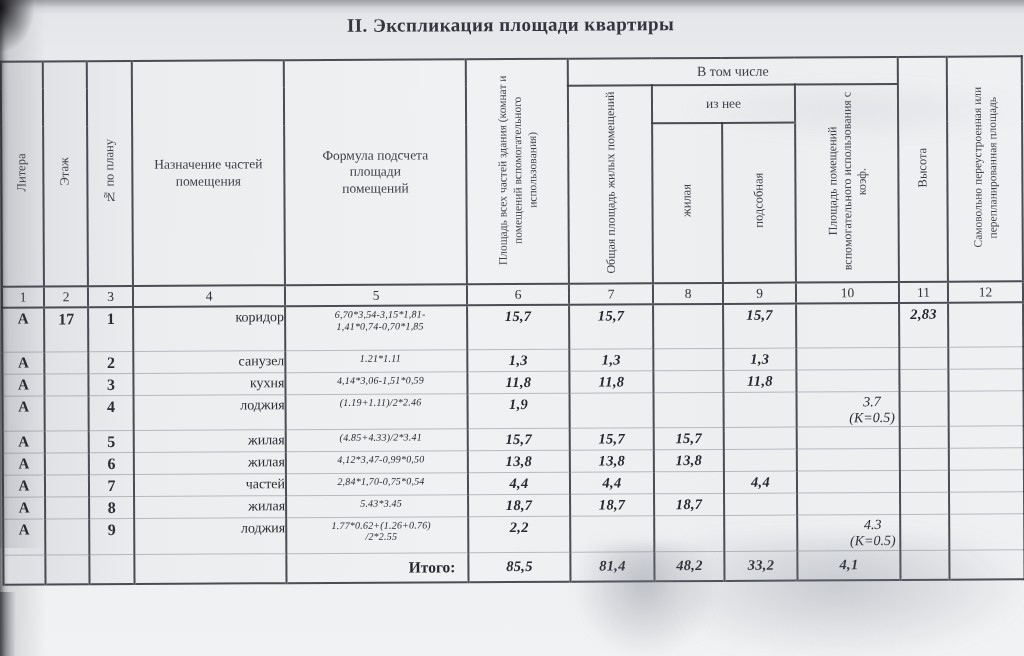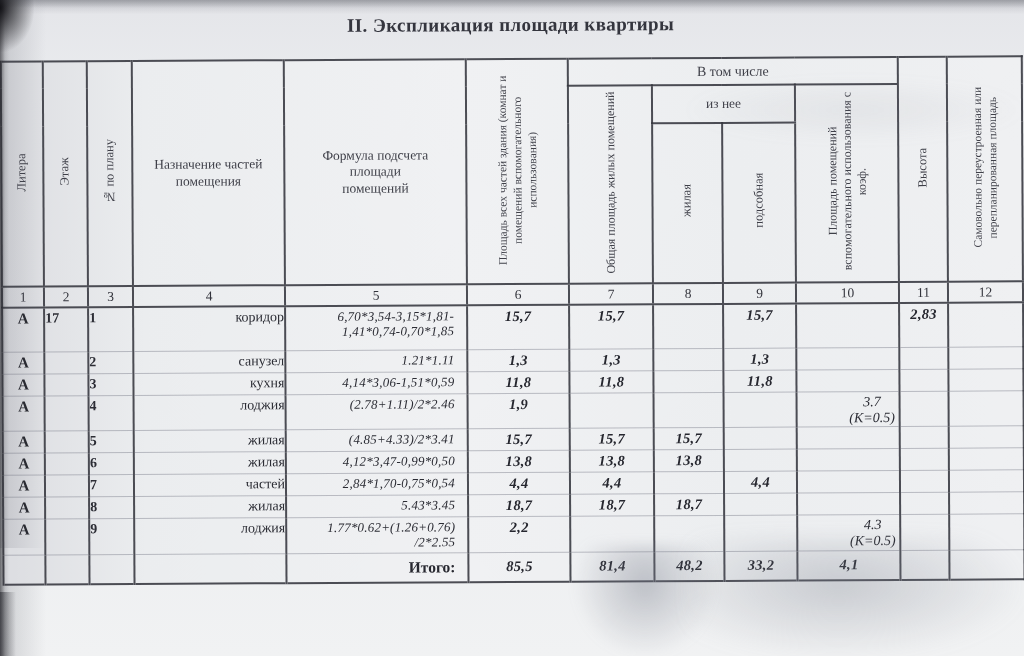--- a/index.html
+++ b/index.html
@@ -49,25 +49,25 @@
   
   tr.numrow{height:21px;}
   tr.numrow td{
     border-top:2px solid var(--line-dark);border-bottom:2px solid var(--line-dark);
     text-align:center;font-size:13.5px;color:#33343c;vertical-align:middle;
   }
   
   tr.data td{border-top:1px solid var(--line-faint);vertical-align:top;padding-top:2px;}
   tr.r-tall1{height:44px;} tr.r-std{height:22px;} tr.r-tall2{height:36px;} tr.r-itogo{height:30px;}
   td.lit{font-weight:700;font-size:15px;text-align:center;color:#25262d;}
-  td.cnum{font-weight:700;font-size:14px;text-align:left;}
+  td.cnum{font-weight:700;font-size:16px;text-align:center;}
   td.rname{font-size:14px;padding-left:10px;text-align:right;}
   td.formula{
-    font-style:italic;font-size:13px;line-height:1.18;letter-spacing:0.2px;
-    padding:1px 12px 0 8px;text-align:right;white-space:pre-line;color:#2a2b33;
+    font-style:italic;font-size:10px;line-height:1.18;letter-spacing:0.2px;
+    padding:1px 0 0 8px;text-align:center;white-space:pre-line;color:#2a2b33;
   }
   td.val{
     font-style:italic;font-weight:700;font-size:14.5px;letter-spacing:0.3px;
     text-align:center;color:#26272f;
   }
   td.valk{font-style:italic;font-weight:400;font-size:14px;text-align:center;color:#2a2b33;padding-left:48px;}
   tr.r-itogo td{vertical-align:middle;border-top:1px solid var(--line-faint);}
   td.itogo-label{font-weight:700;font-size:15.5px;text-align:right;padding-right:12px;color:#26272f;margin-top:33px;}
   
   .art{position:absolute;pointer-events:none;}
@@ -181,21 +181,21 @@
       <td class="val">11,8</td>
       <td class="valk"></td>
       <td class="val"></td>
       <td class="val"></td>
     </tr>
     <tr class="data r-std">
       <td class="lit">А</td>
       <td class="cnum"></td>
       <td class="cnum">4</td>
       <td class="rname">лоджия</td>
-      <td class="formula">(2.78+1.11)/2*2.46</td>
+      <td class="formula">(1.19+1.11)/2*2.46</td>
       <td class="val">1,9</td>
       <td class="val"></td>
       <td class="val"></td>
       <td class="val"></td>
       <td class="valk">3.7 (К=0.5)</td>
       <td class="val"></td>
       <td class="val"></td>
     </tr>
     <tr class="data r-std">
       <td class="lit">А</td>

